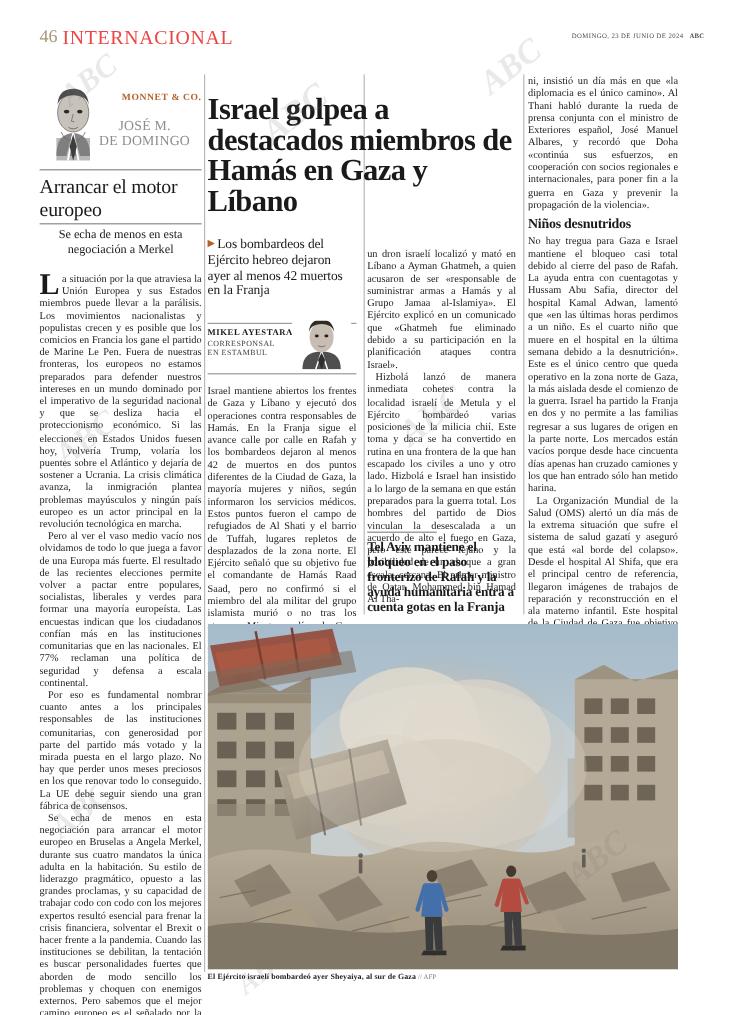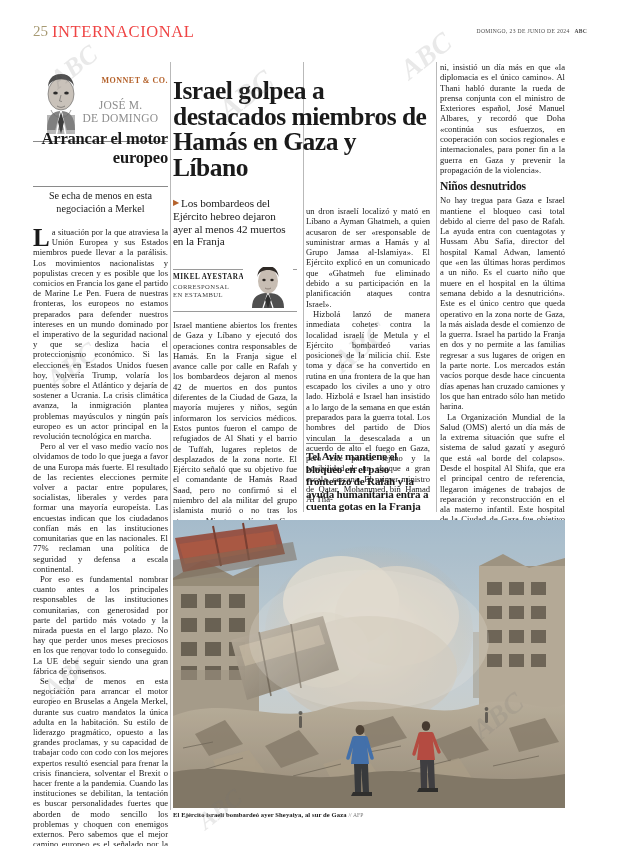--- a/index.html
+++ b/index.html
@@ -91,26 +91,26 @@
     overflow: hidden;
   }
   #op-rule-1 {
     position: absolute;
     left: 0; top: 79px;
     width: 135px;
     border-top: 0.8px solid #8a8a8a;
   }
   #op-headline {
     position: absolute;
-    left: 0; top: 68px;
+    left: 0; top: 85px;
     width: 135px;
-    text-align: right;
+    text-align: left;
     font-size: 16.5px;
     line-height: 18.5px;
-    font-weight: bold;
+    font-weight: normal;
     letter-spacing: -0.2px;
   }
   #op-rule-2 {
     position: absolute;
     left: 0; top: 124px;
     width: 135px;
     border-top: 0.7px solid #8a8a8a;
   }
   #op-standfirst {
     position: absolute;
@@ -265,21 +265,21 @@
     font-weight: bold;
     pointer-events: none;
     user-select: none;
     white-space: nowrap;
   }
 </style>
 </head>
 <body>
 
 <div id="masthead">
-  <div id="folio">25</div>
+  <div id="folio">46</div>
   <div id="section-name">INTERNACIONAL</div>
   <div id="dateline">
     <span>DOMINGO, 23 DE JUNIO DE 2024</span><span class="brand">ABC</span>
   </div>
 </div>
 
 <div class="vrule" style="left:170px; top:62px; height:748px;"></div>
 <div class="vrule" style="left:303px; top:62px; height:450px;"></div>
 <div class="vrule" style="left:436px; top:62px; height:450px;"></div>
 

